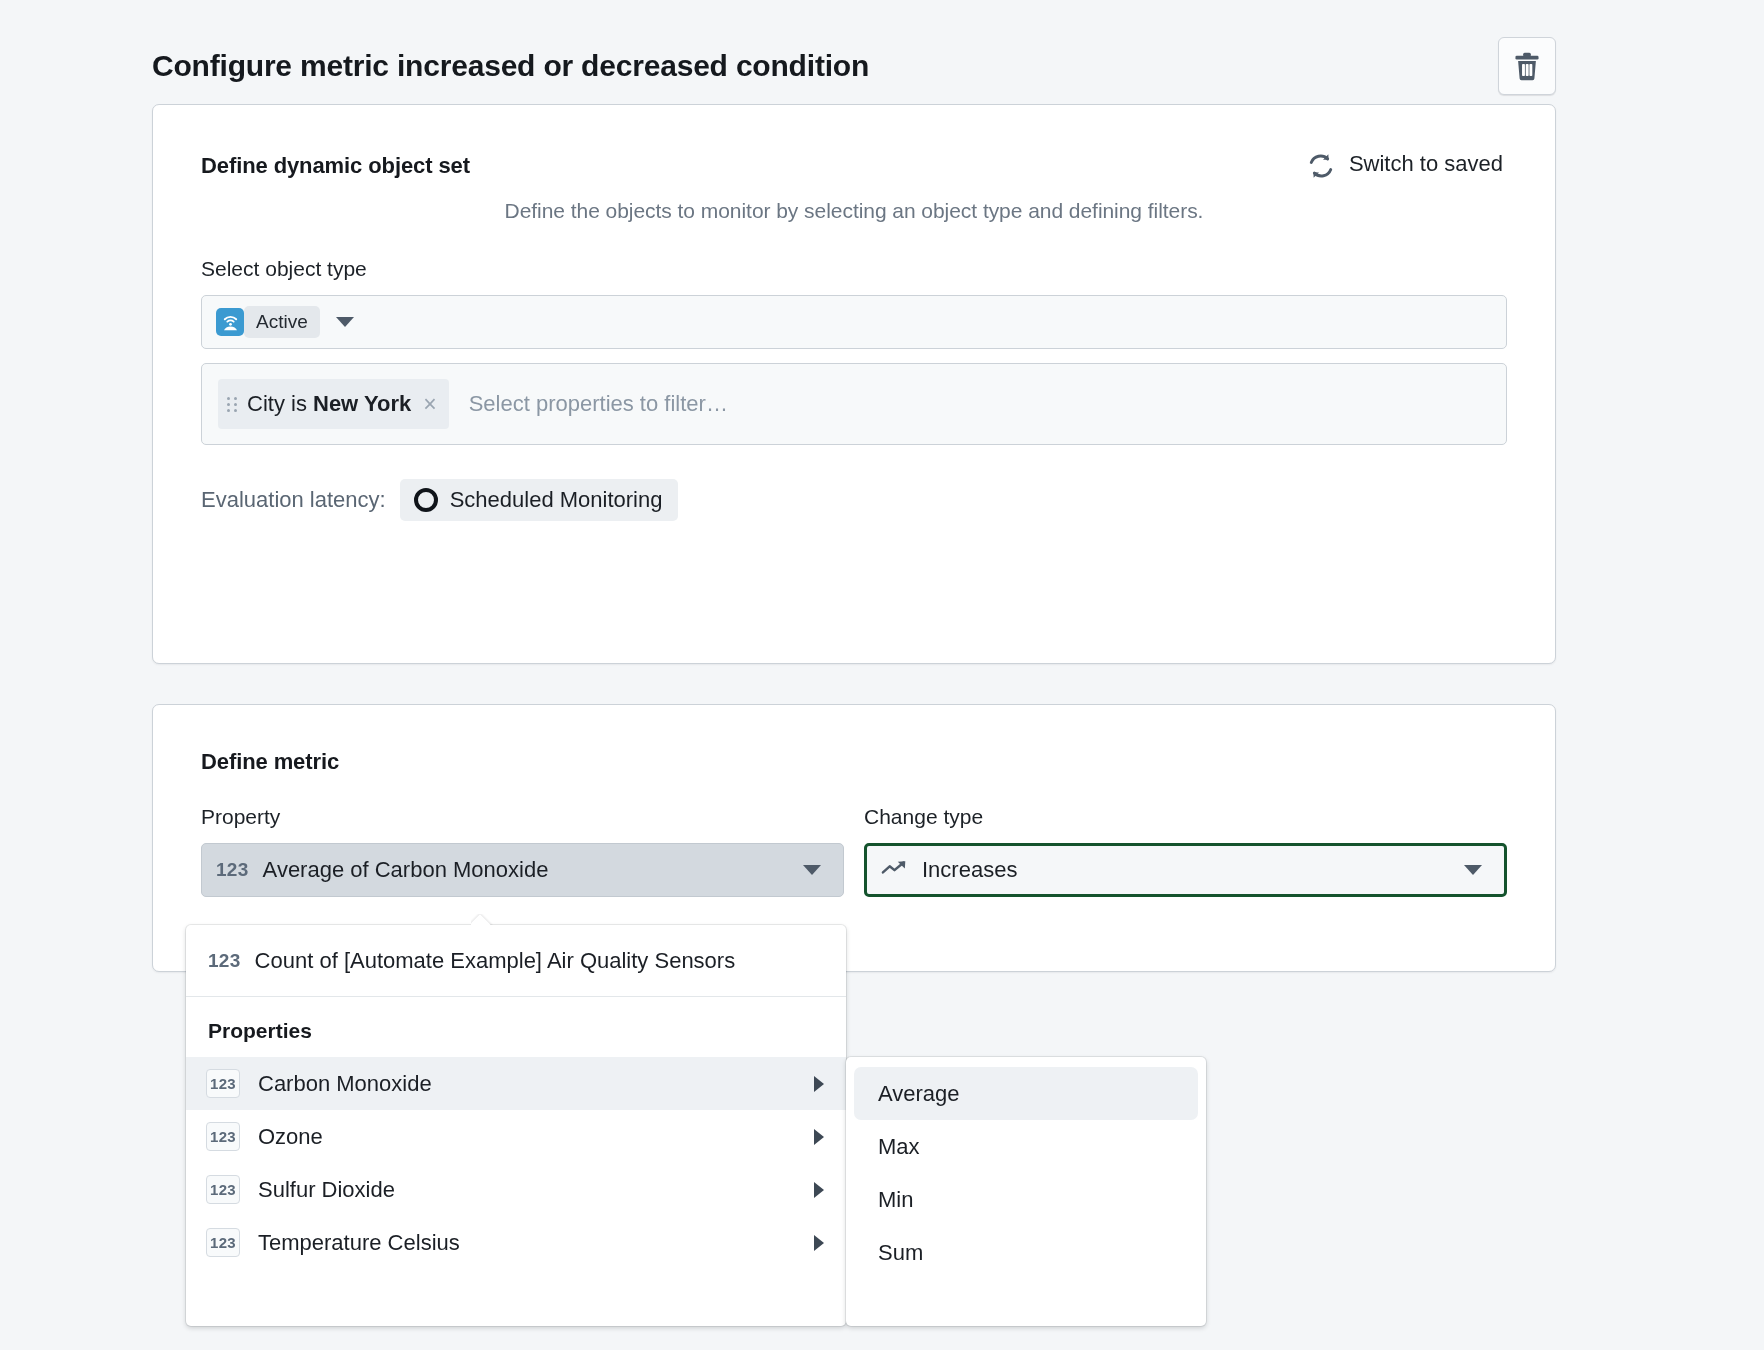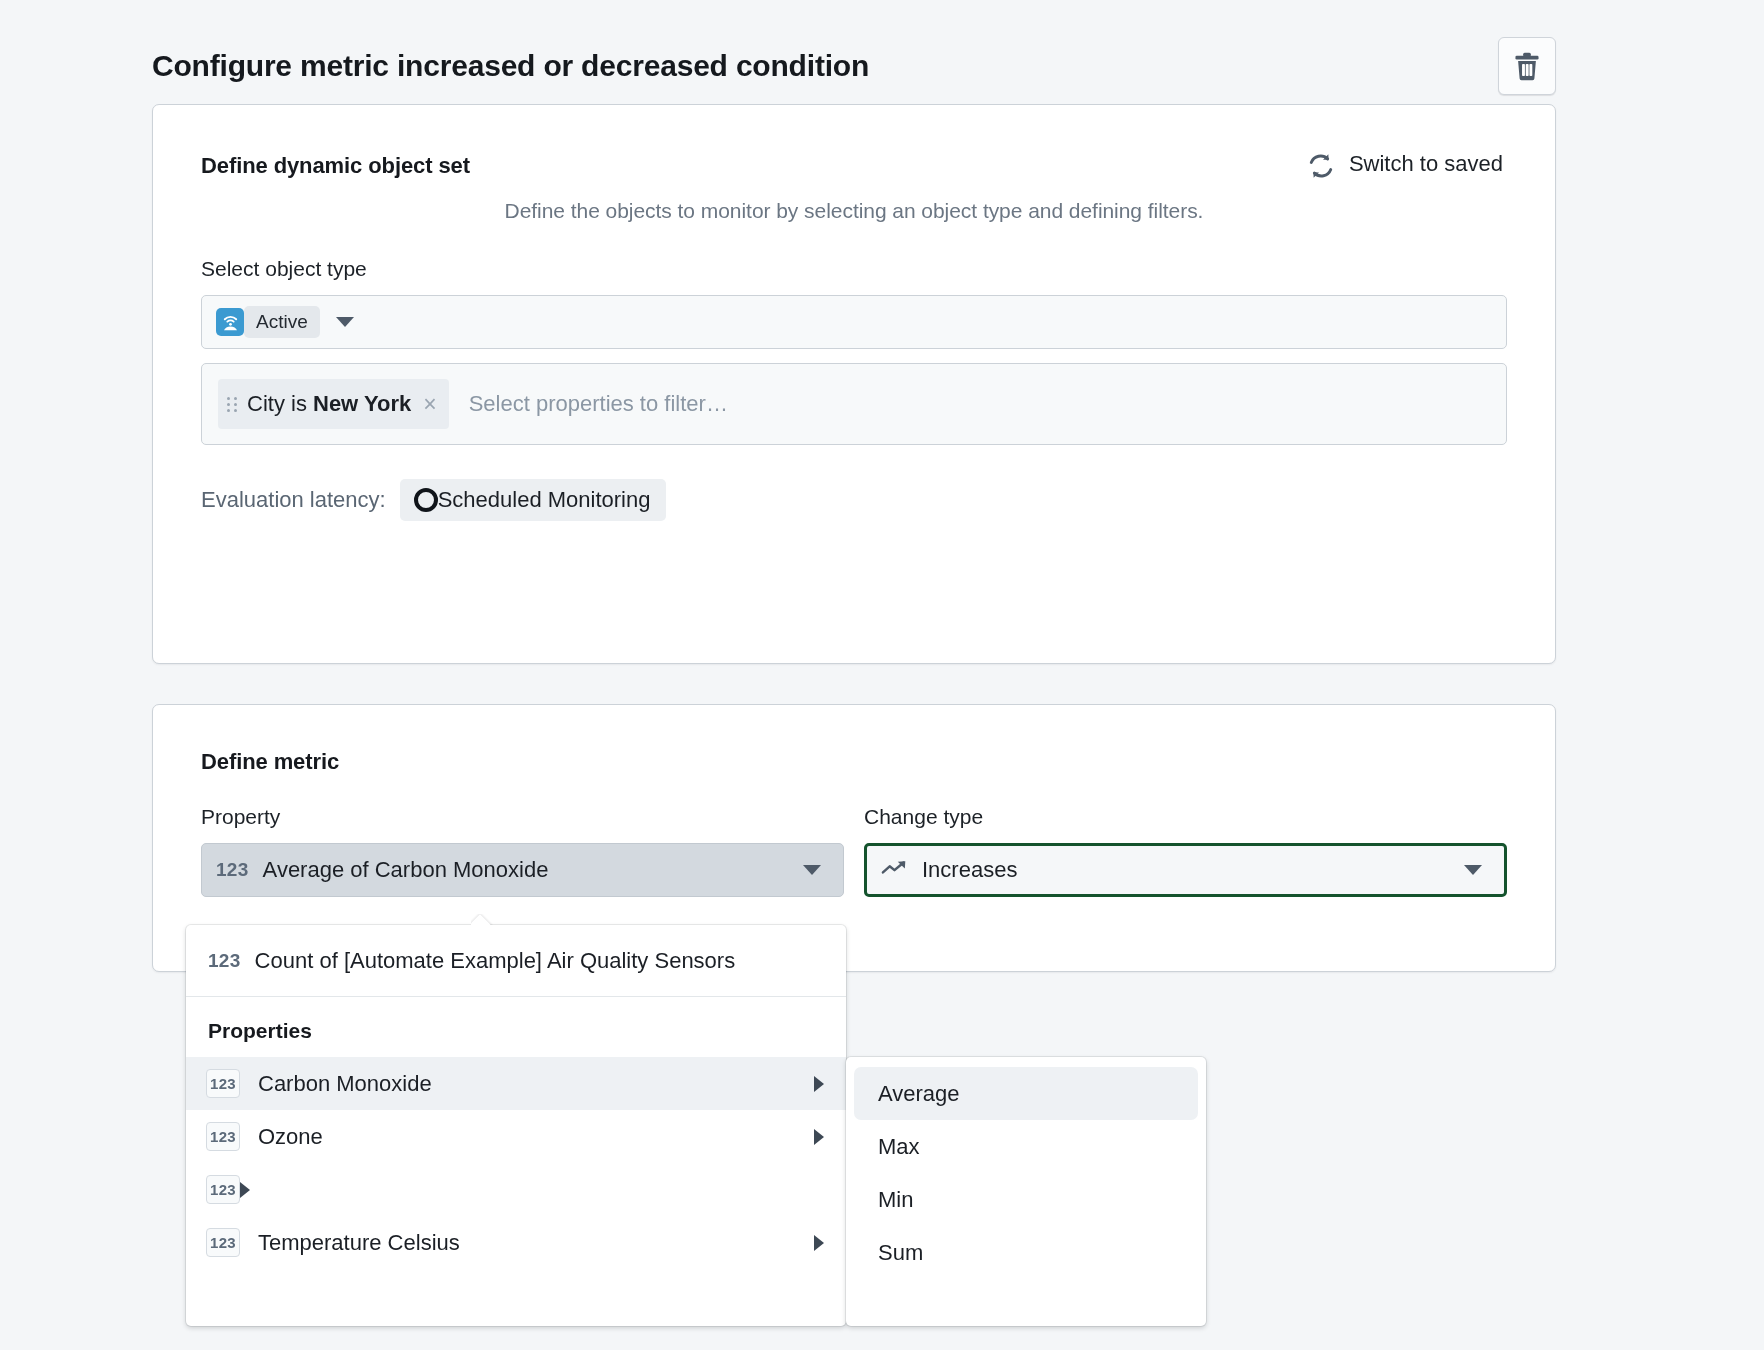--- a/index.html
+++ b/index.html
@@ -204,20 +204,21 @@
   .eval-row {
     margin-top: 34px;
     display: flex;
     align-items: center;
     gap: 14px;
   }
   .eval-label { font-size: 22px; color: #5a6673; }
   .eval-badge {
     display: flex;
     align-items: center;
+    gap: 12px;
     background: #eceff2;
     border-radius: 5px;
     padding: 8px 16px 8px 14px;
   }
   .eval-circle {
     width: 24px; height: 24px;
     border: 4px solid #10141a;
     border-radius: 50%;
     flex: 0 0 auto;
   }
@@ -503,20 +504,21 @@
   </div>
 
   <div class="prop-item">
     <span class="badge123">123</span>
     <span class="prop-label">Ozone</span>
     <span class="chev-right"></span>
   </div>
 
   <div class="prop-item">
     <span class="badge123">123</span>
+    <span class="prop-label">Sulfur Dioxide</span>
     <span class="chev-right"></span>
   </div>
 
   <div class="prop-item">
     <span class="badge123">123</span>
     <span class="prop-label">Temperature Celsius</span>
     <span class="chev-right"></span>
   </div>
 </div>
 

